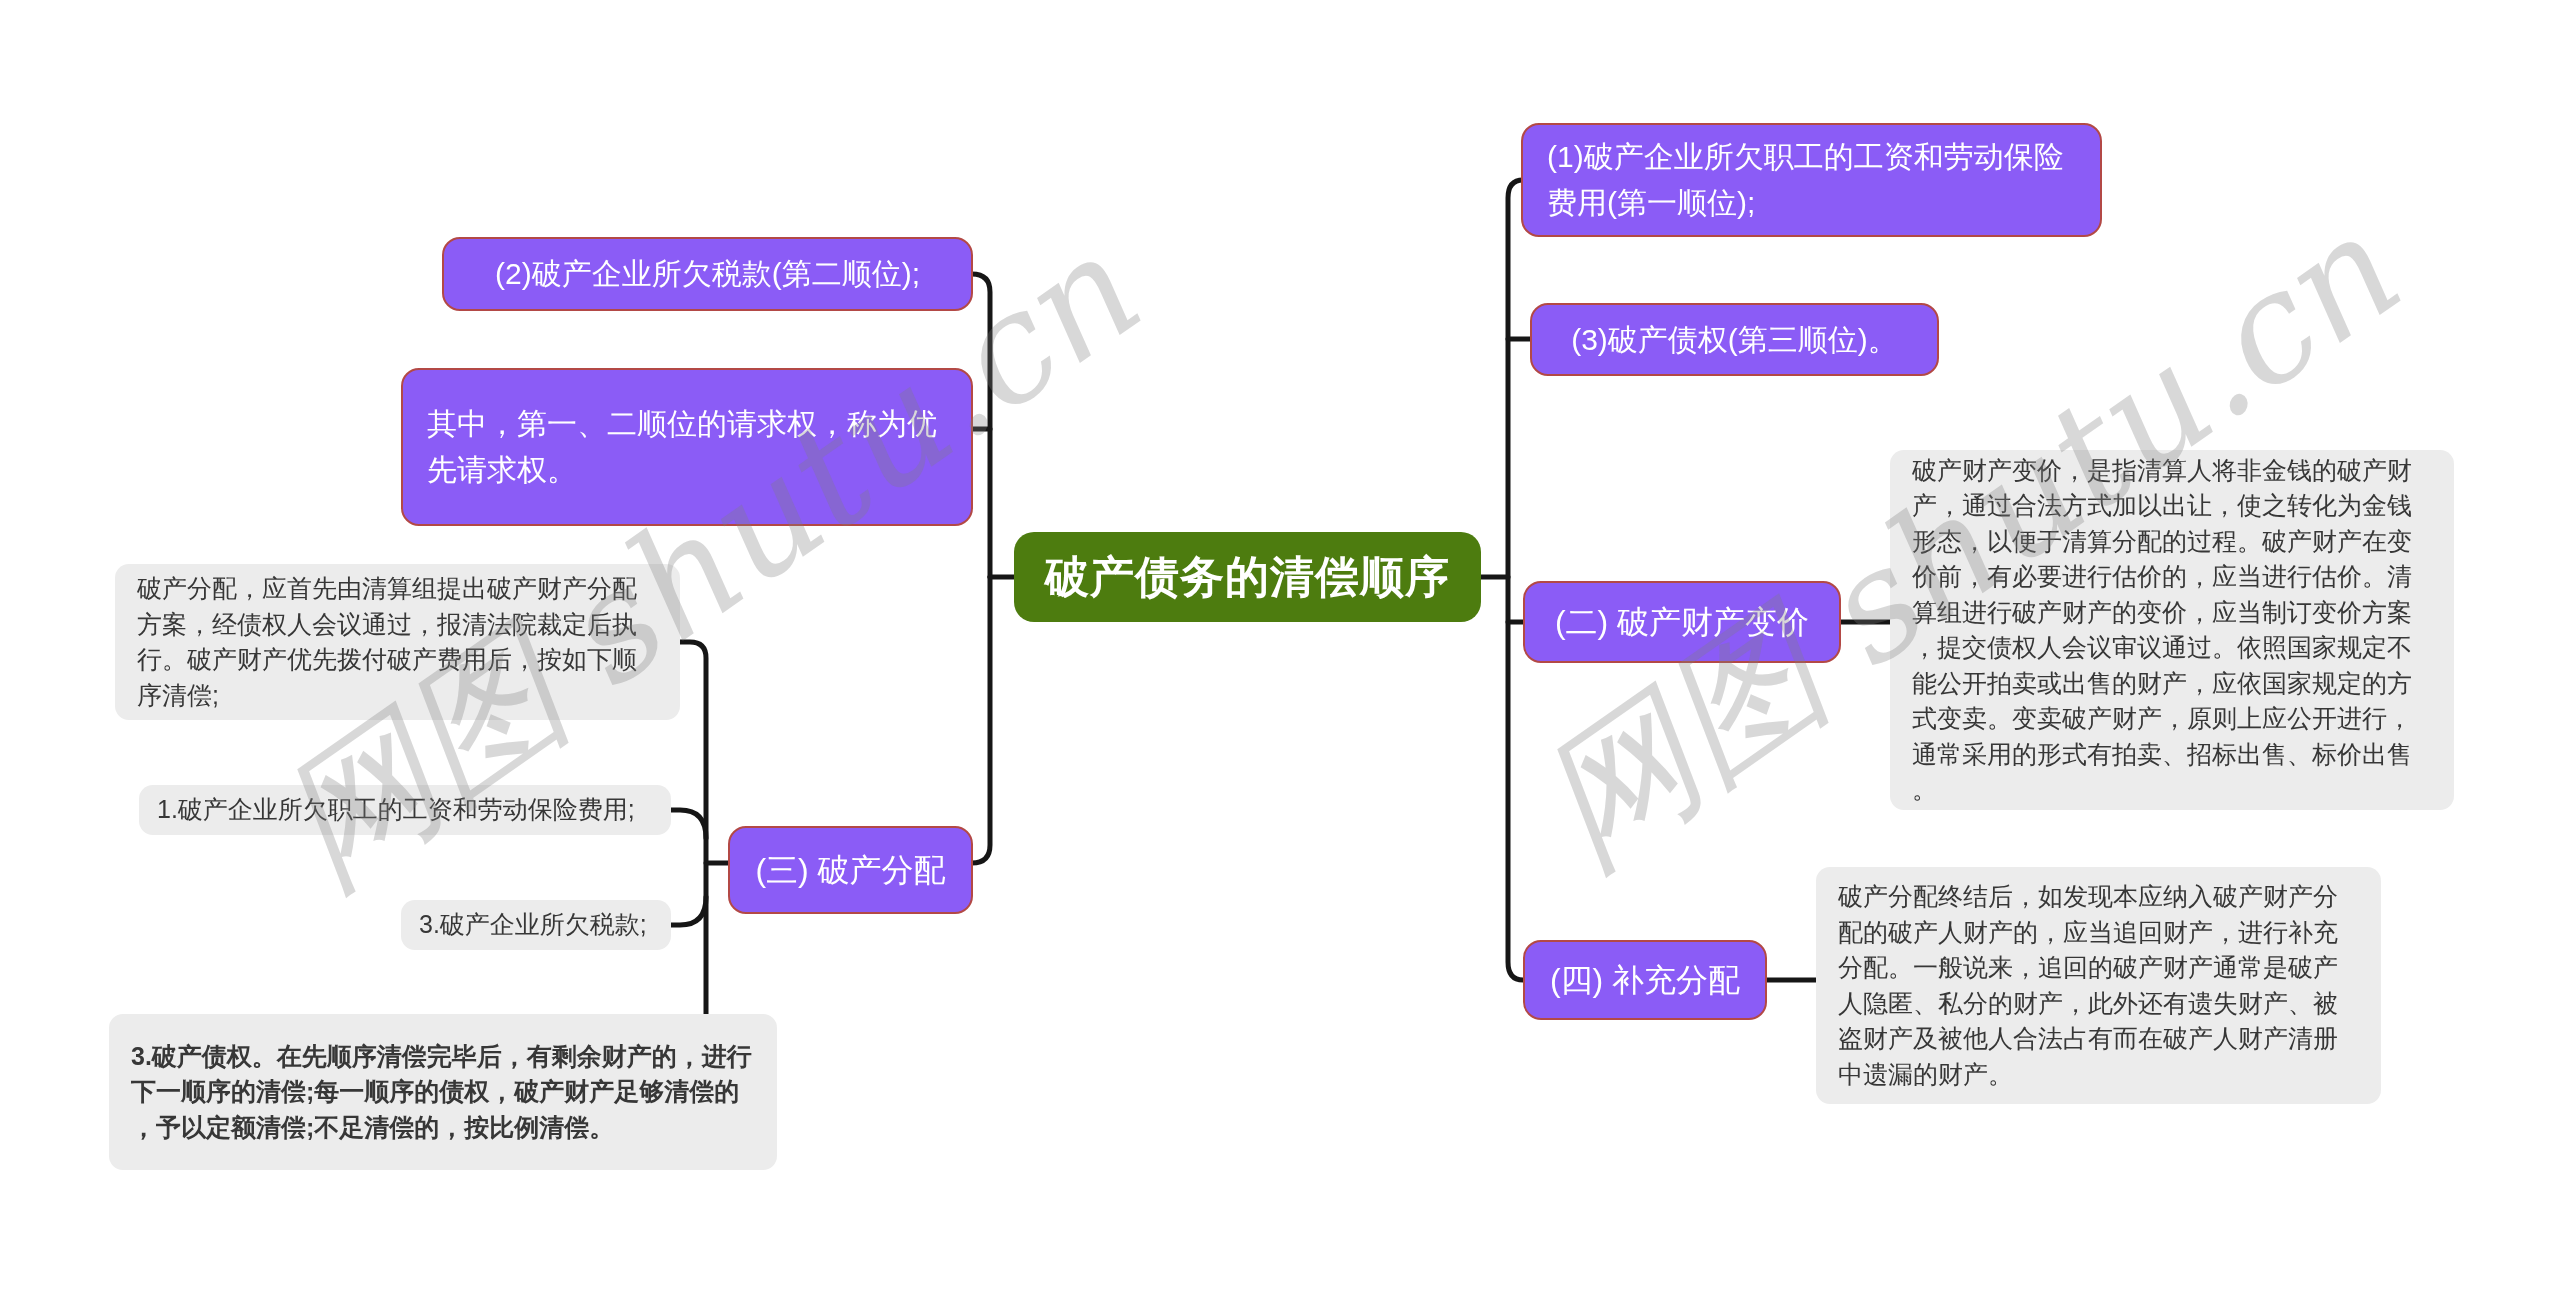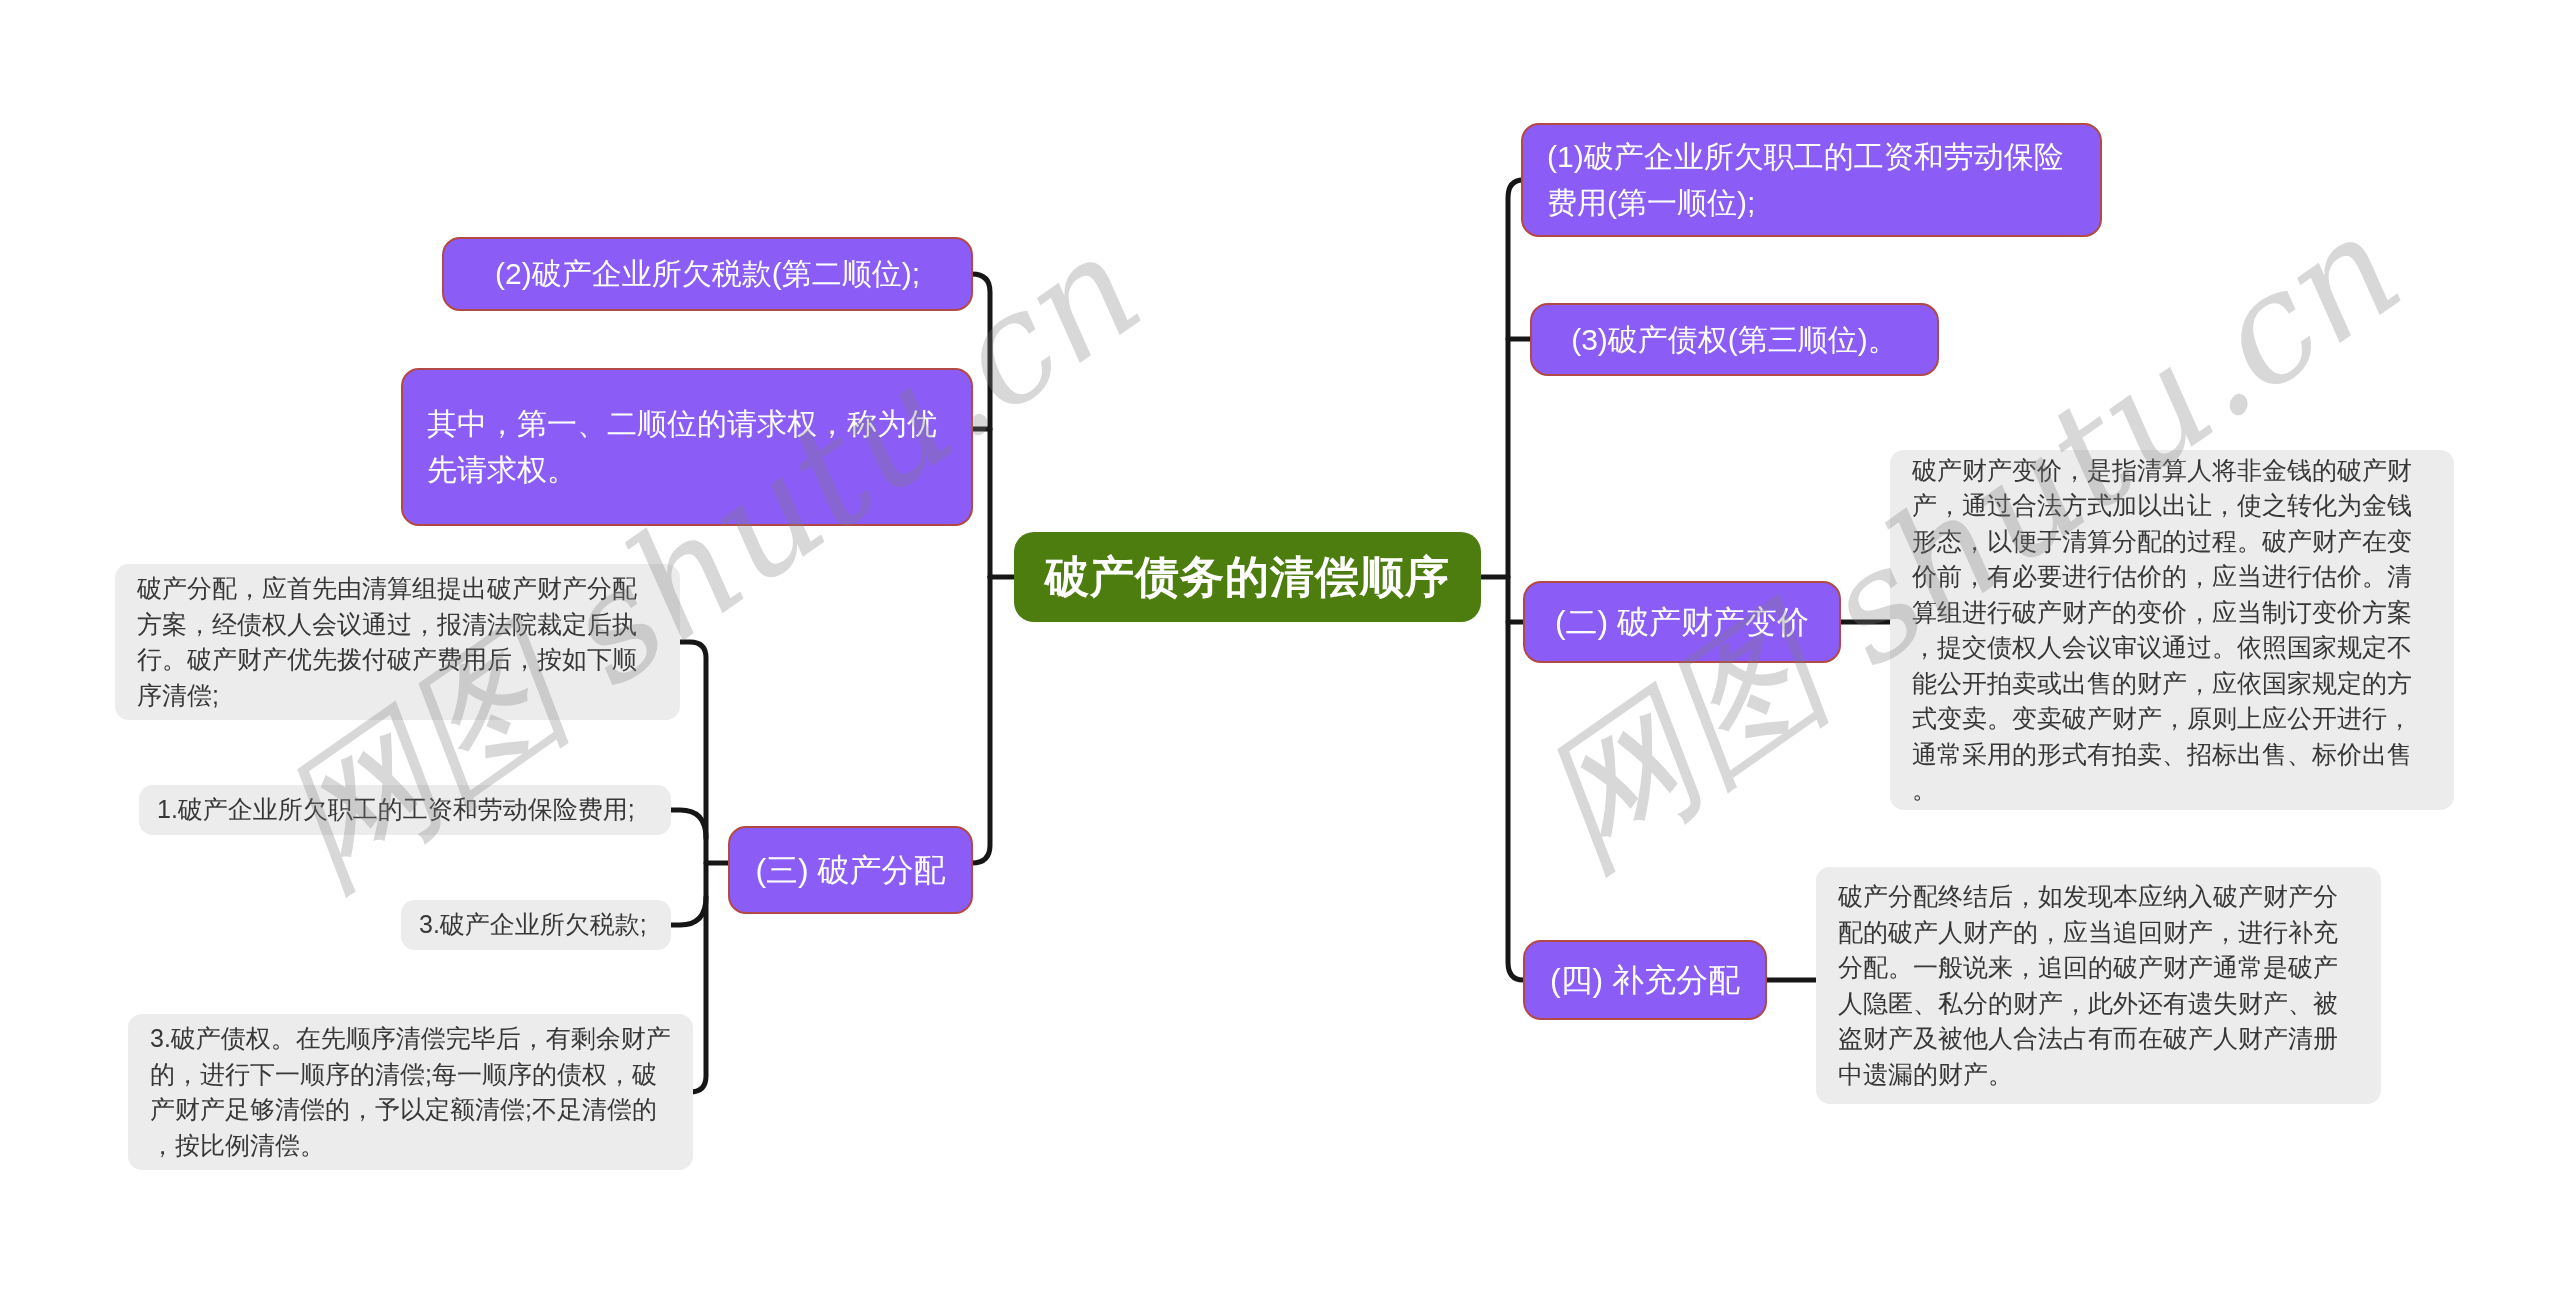--- a/index.html
+++ b/index.html
@@ -78,21 +78,21 @@
   <div class="node red pad-l" style="left:401px;top:368px;width:572px;height:158px;">其中，第一、二顺位的请求权，称为优先请求权。</div>
 
   <div class="node gray pad-m" style="left:115px;top:564px;width:565px;height:156px;">破产分配，应首先由清算组提出破产财产分配方案，经债权人会议通过，报清法院裁定后执行。破产财产优先拨付破产费用后，按如下顺序清偿;</div>
 
   <div class="node gray pad-s" style="left:139px;top:785px;width:532px;height:50px;">1.破产企业所欠职工的工资和劳动保险费用;</div>
 
   <div class="node red branch" style="left:728px;top:826px;width:245px;height:88px;">(三) 破产分配</div>
 
   <div class="node gray pad-s" style="left:401px;top:900px;width:270px;height:50px;">3.破产企业所欠税款;</div>
 
-  <div class="node gray pad-m" style="left:128px;top:1014px;width:565px;height:156px;">3.破产债权。在先顺序清偿完毕后，有剩余财产的，进行下一顺序的清偿;每一顺序的债权，破产财产足够清偿的，予以定额清偿;不足清偿的，按比例清偿。</div>
+  <div class="node gray pad-m" style="left:109px;top:1014px;width:668px;height:156px;font-weight:bold;">3.破产债权。在先顺序清偿完毕后，有剩余财产的，进行下一顺序的清偿;每一顺序的债权，破产财产足够清偿的，予以定额清偿;不足清偿的，按比例清偿。</div>
 
   <div class="node red pad-l" style="left:1521px;top:123px;width:581px;height:114px;">(1)破产企业所欠职工的工资和劳动保险费用(第一顺位);</div>
 
   <div class="node red center-text pad-l" style="left:1530px;top:303px;width:409px;height:73px;">(3)破产债权(第三顺位)。</div>
 
   <div class="node red branch" style="left:1523px;top:581px;width:318px;height:82px;">(二) 破产财产变价</div>
 
   <div class="node gray pad-m" style="left:1890px;top:450px;width:564px;height:360px;">破产财产变价，是指清算人将非金钱的破产财产，通过合法方式加以出让，使之转化为金钱形态，以便于清算分配的过程。破产财产在变价前，有必要进行估价的，应当进行估价。清算组进行破产财产的变价，应当制订变价方案，提交债权人会议审议通过。依照国家规定不能公开拍卖或出售的财产，应依国家规定的方式变卖。变卖破产财产，原则上应公开进行，通常采用的形式有拍卖、招标出售、标价出售。</div>
 
   <div class="node red branch" style="left:1523px;top:940px;width:244px;height:80px;">(四) 补充分配</div>

